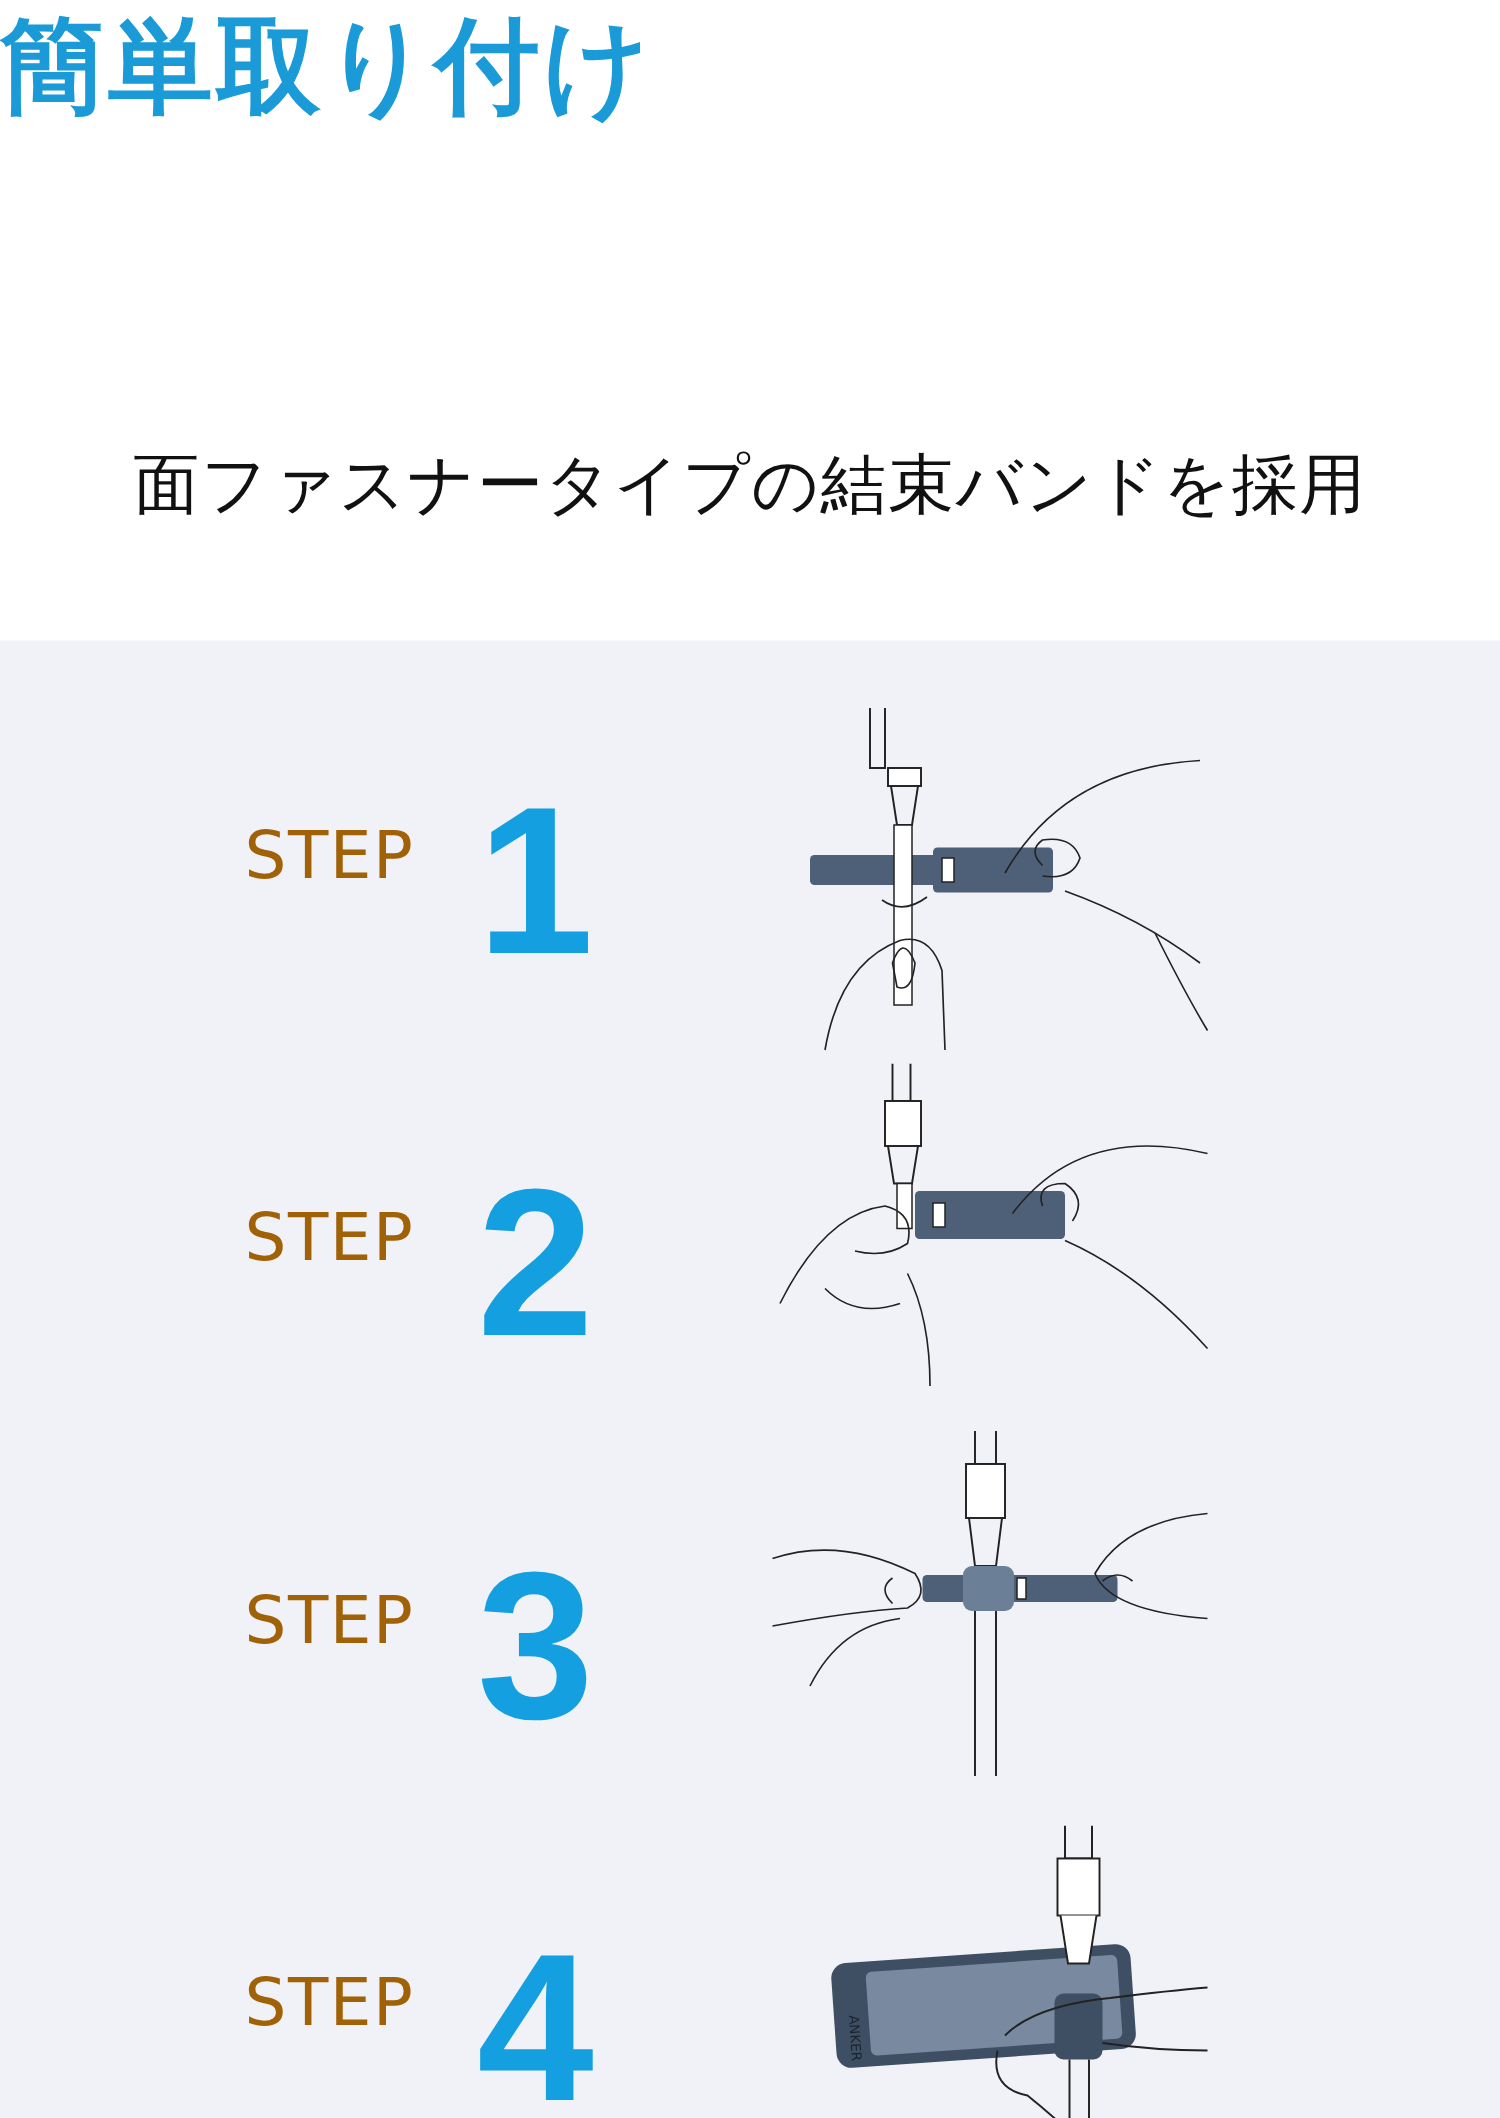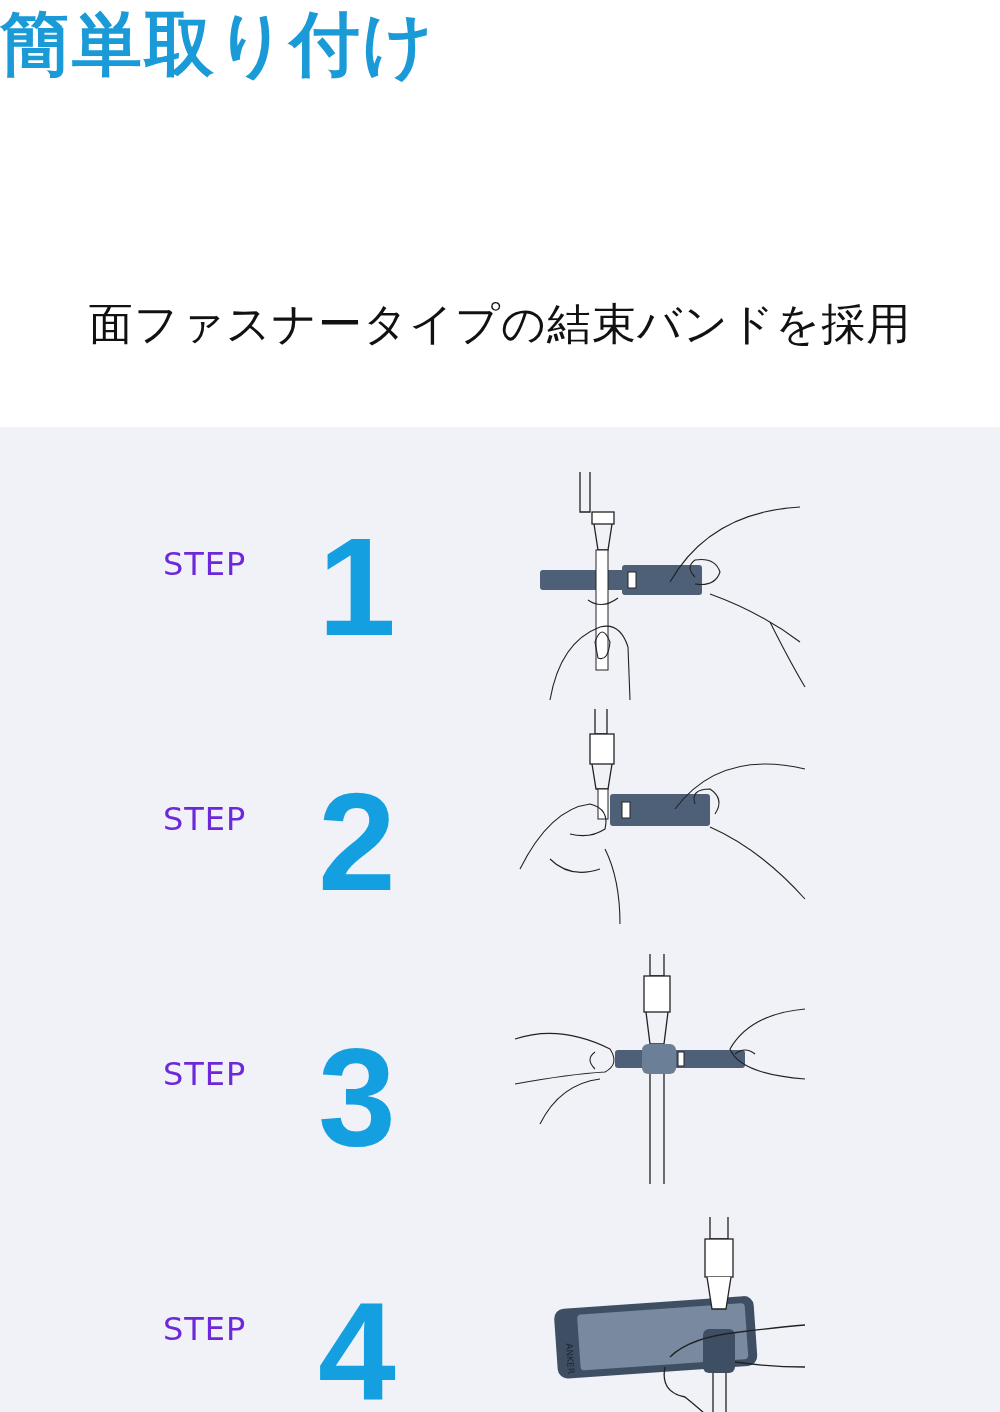--- a/index.html
+++ b/index.html
@@ -2,21 +2,21 @@
 <html><head>
 <meta charset="utf-8">
 <style>
   html, body { margin:0; padding:0; }
   body { width:1000px; height:1412px; background:#ffffff; font-family:"DejaVu Sans", sans-serif; overflow:hidden; position:relative; }
   .hero { position:absolute; left:0; top:0; width:1000px; height:427px; background:#ffffff; }
   .title { position:absolute; left:0; top:4px; width:1000px; text-align:left; color:#1a9ad6; font-weight:bold; font-size:70px; letter-spacing:2px; line-height:80px; }
   .desc { position:absolute; left:0; width:1000px; text-align:center; color:#111; font-size:44px; line-height:60px; letter-spacing:1px; }
   .steps { position:absolute; left:0; top:427px; width:1000px; height:985px; background:#f1f2f7; }
   .step { position:absolute; left:0; width:1000px; height:230px; }
-  .step-label { position:absolute; left:163px; color:#6d28d9; font-family:"DejaVu Sans", sans-serif; font-size:32px; letter-spacing:1px; }
+  .step-label { position:absolute; left:163px; color:#a16207; font-family:"DejaVu Sans", sans-serif; font-size:44px; letter-spacing:1px; }
   .step-num { position:absolute; left:318px; color:#14a0e0; font-family:"Liberation Sans", sans-serif; font-weight:bold; font-size:140px; line-height:140px; }
   .illus { position:absolute; left:510px; width:300px; height:230px; }
 </style>
 </head>
 <body>
 
 <div class="hero">
   <div class="title">簡単取り付け</div>
   <div class="desc" style="top:294px">面ファスナータイプの結束バンドを採用</div>
 </div>

